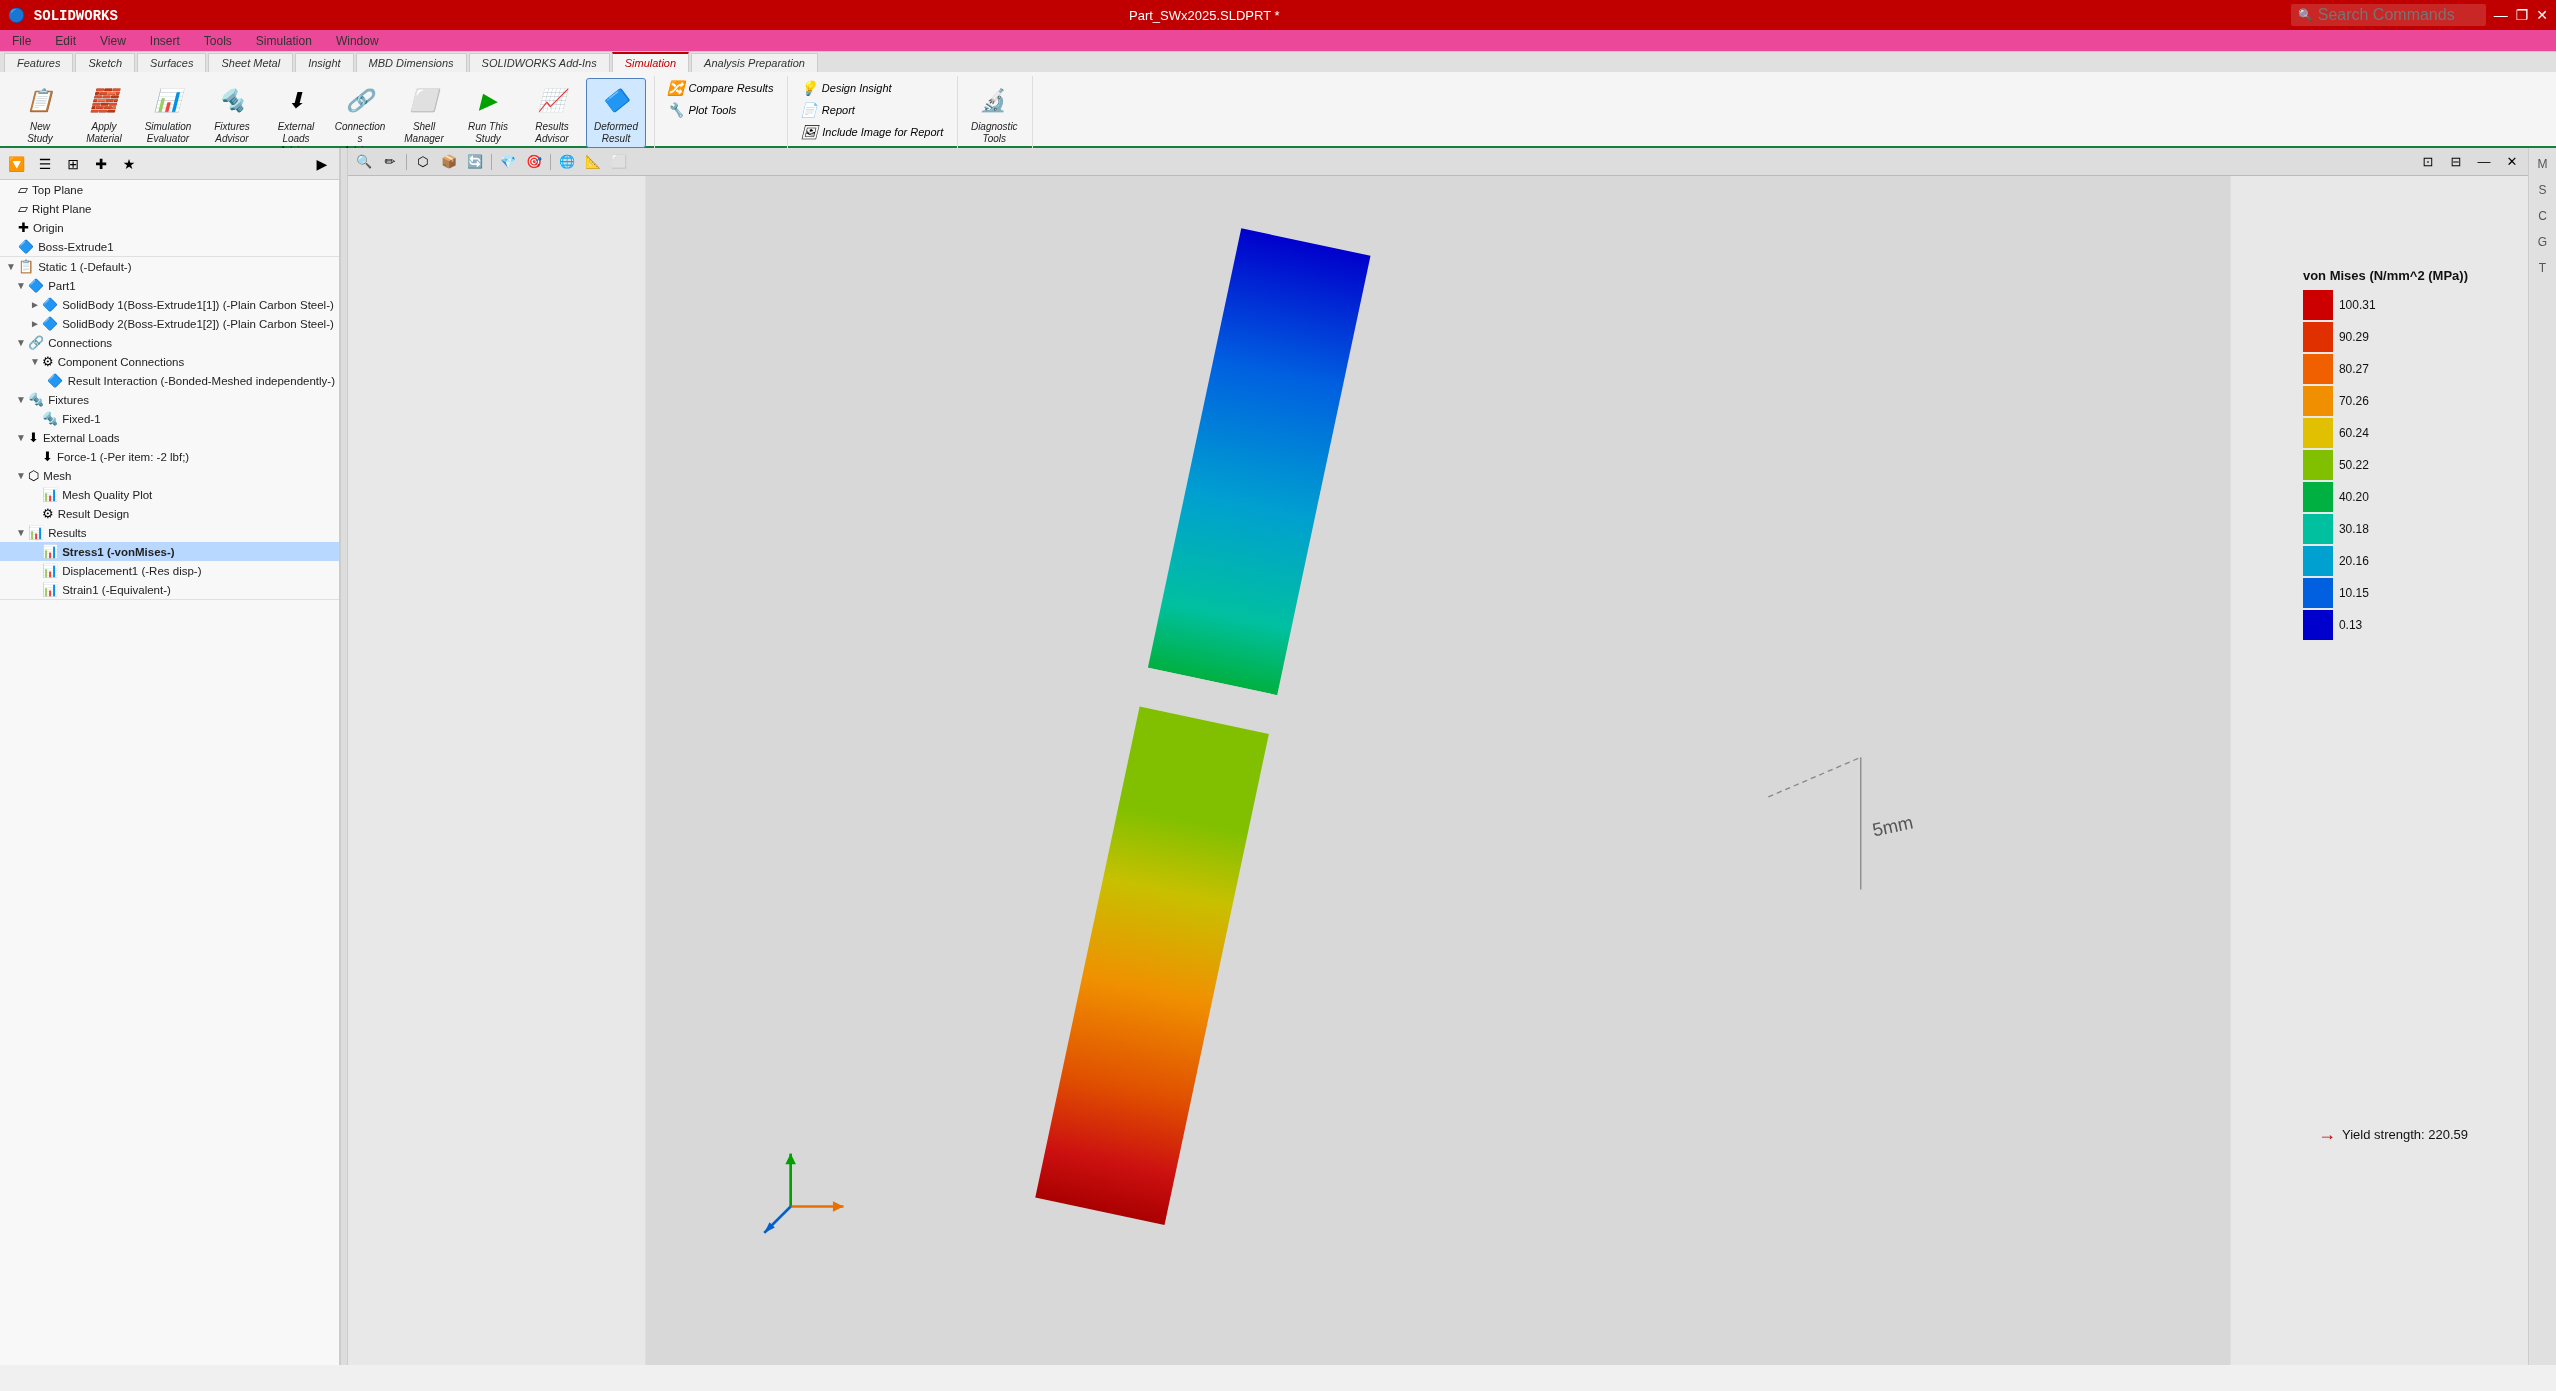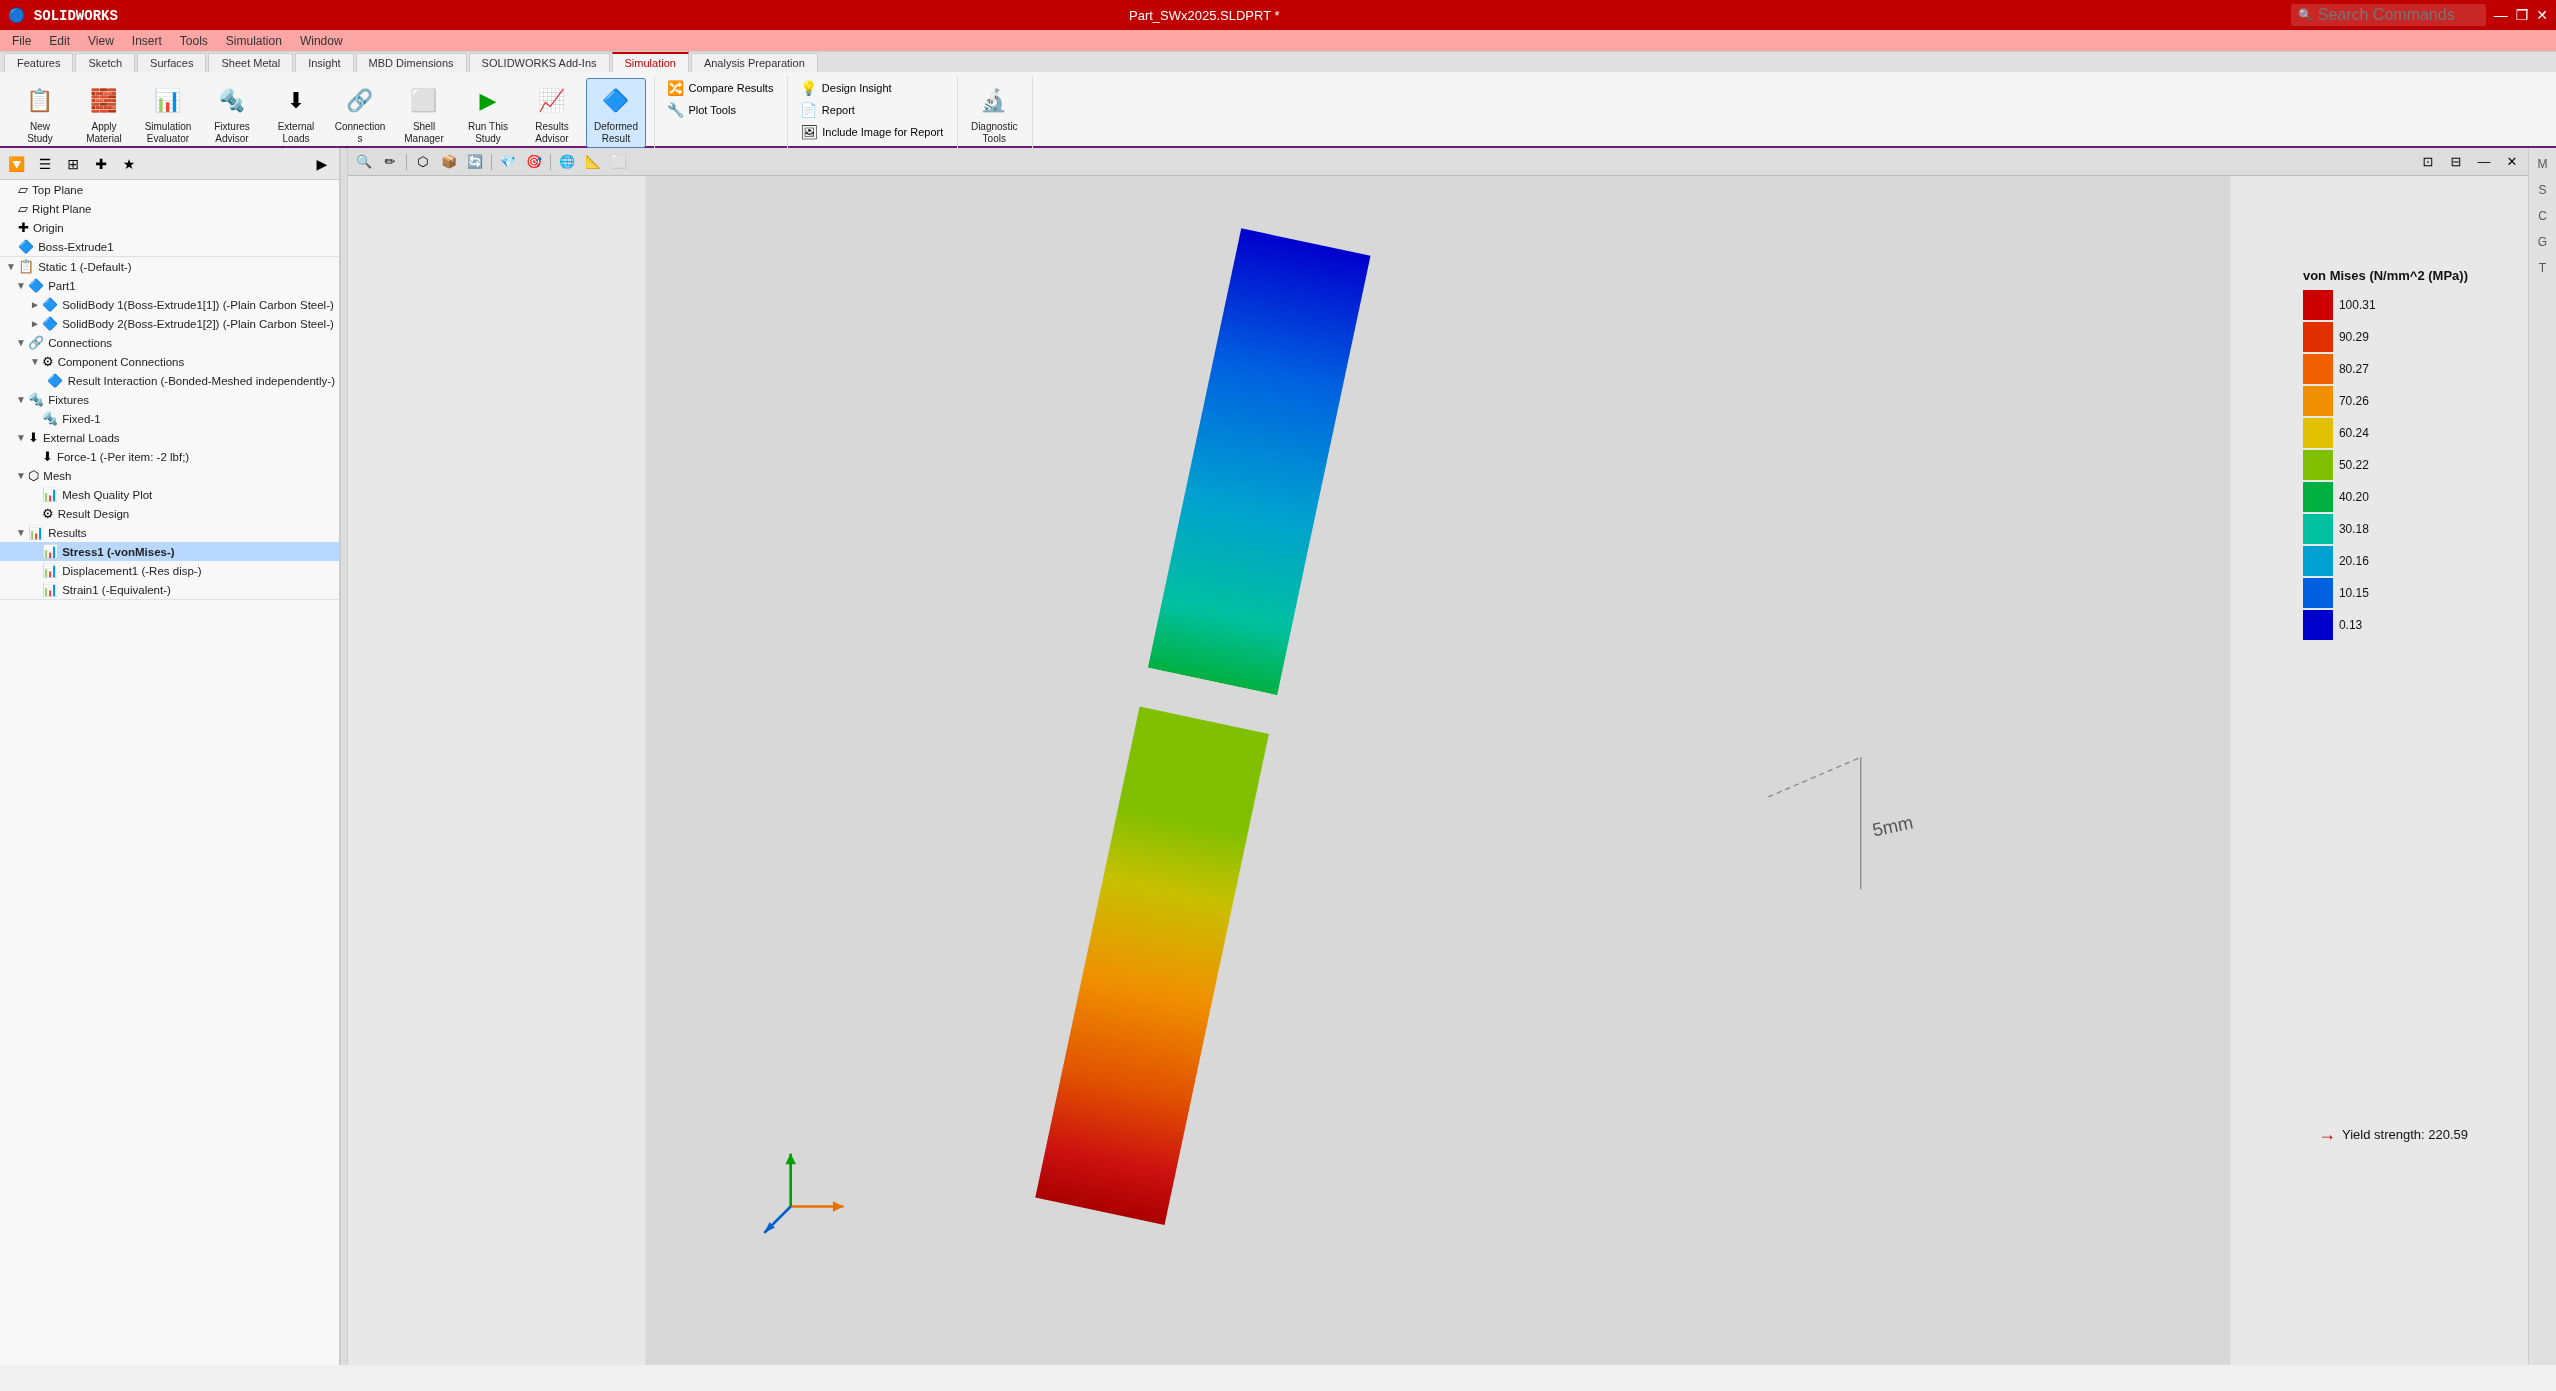--- a/index.html
+++ b/index.html
@@ -12,41 +12,42 @@
       display: flex;
       align-items: center;
       justify-content: space-between;
       padding: 0 8px;
       color: white;
     }
 
     
     #menubar {
       height: 22px;
-      background: #fca5a5;
+      background: #ec4899;
       display: flex;
       align-items: center;
       padding: 0 4px;
-      gap: 2px;
+      gap: 8px;
       border-bottom: 1px solid #ccc;
     }
     .menu-item {
       padding: 2px 8px;
       font-size: 12px;
       cursor: pointer;
       color: #333;
     }
 
     
     #ribbon {
       height: 96px;
       background: #f5f5f5;
-      border-bottom: 2px solid #701a75;
+      border-bottom: 2px solid #15803d;
       display: flex;
       flex-direction: column;
+      font-style: italic;
     }
     #ribbon-tabs {
       height: 24px;
       display: flex;
       align-items: flex-end;
       background: #e0e0e0;
       padding-left: 4px;
     }
     .ribbon-tab {
       padding: 3px 12px;

